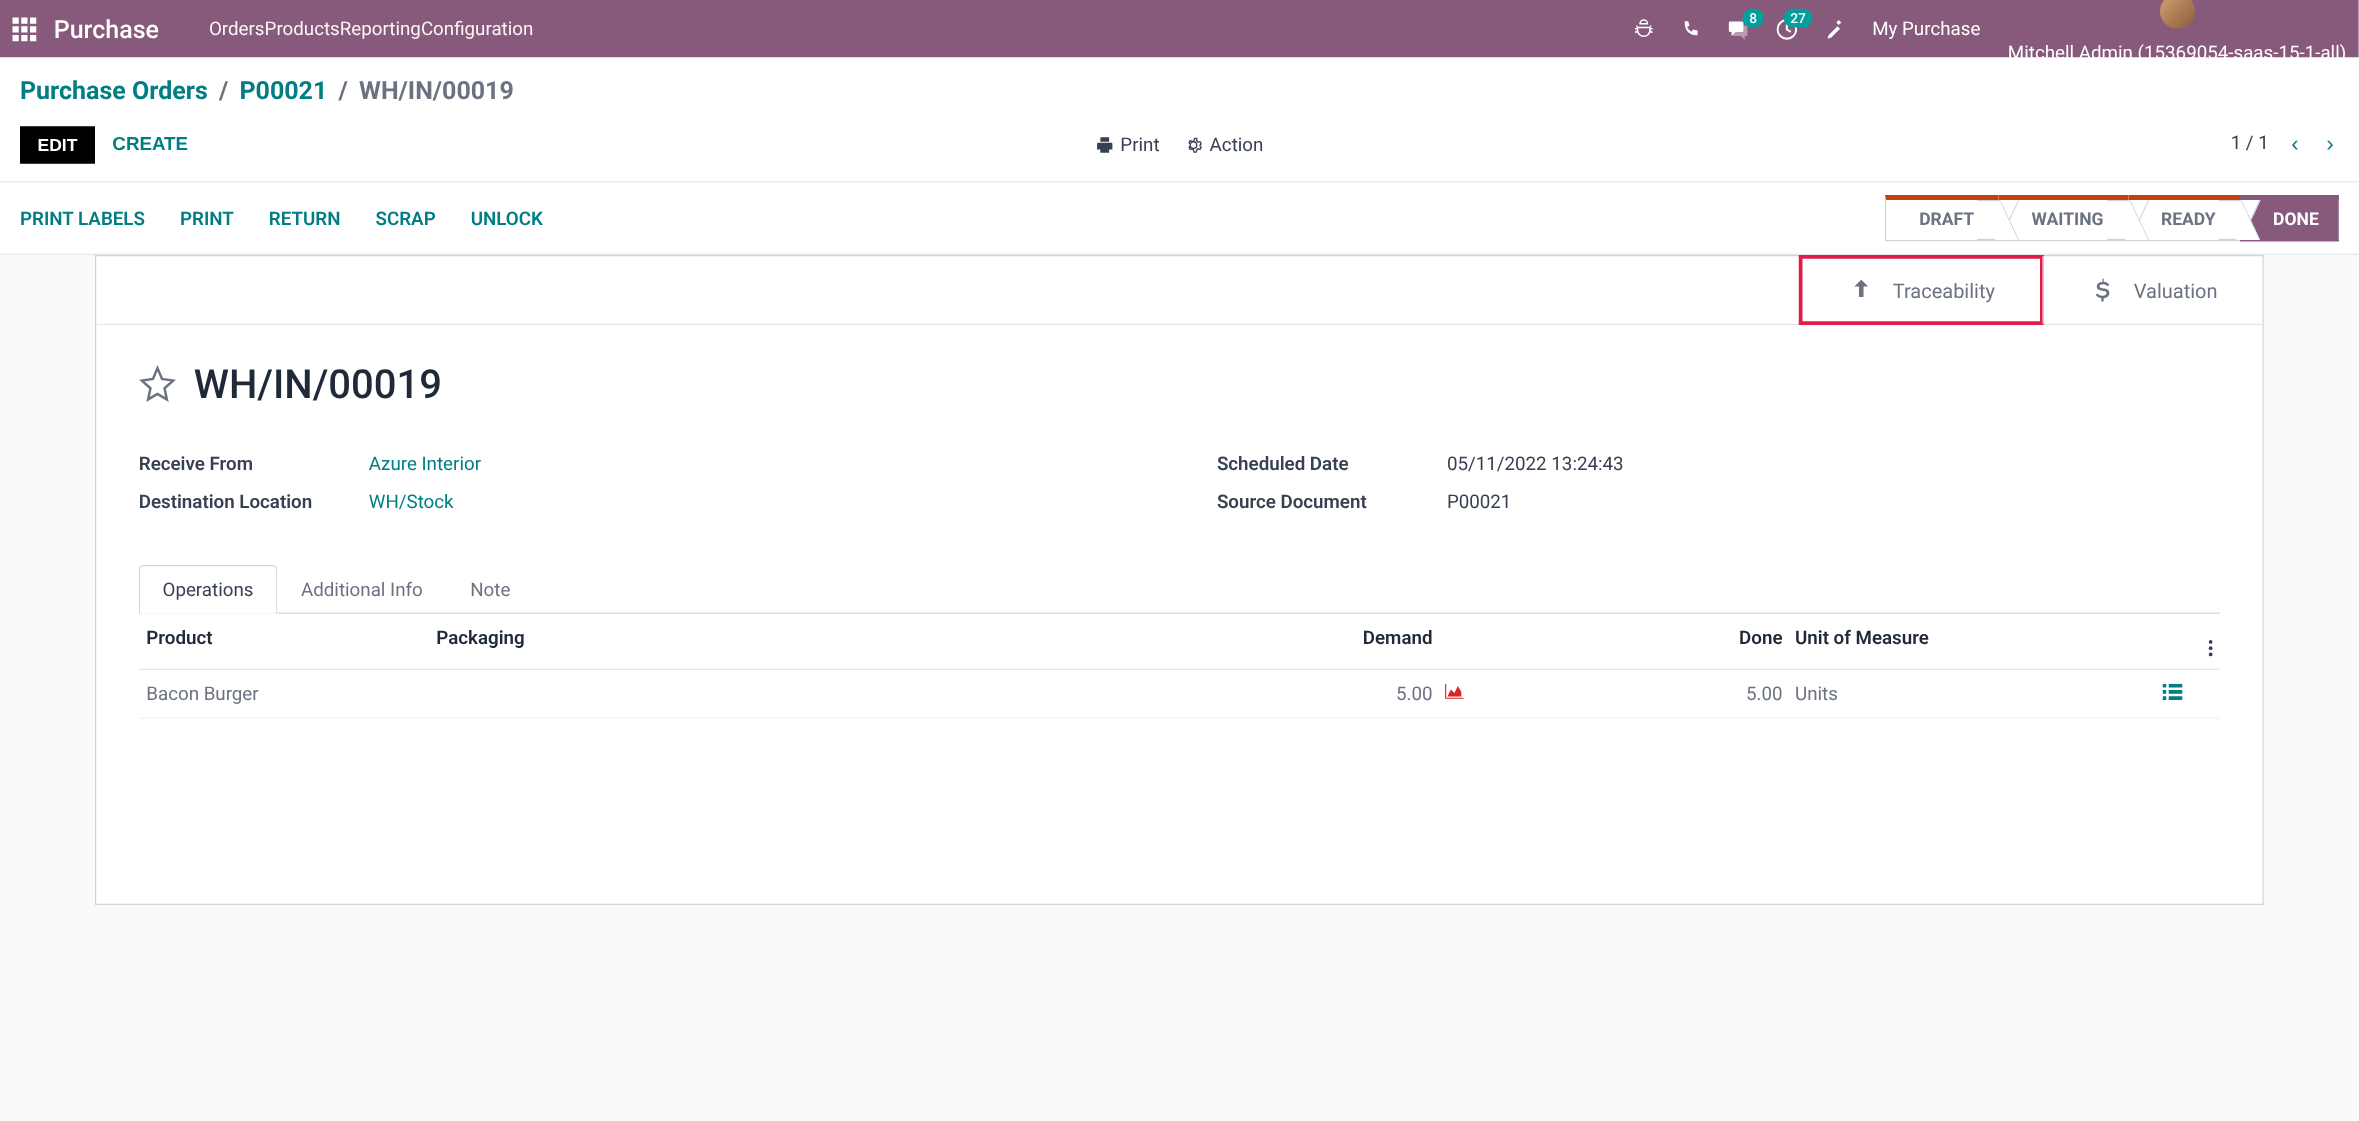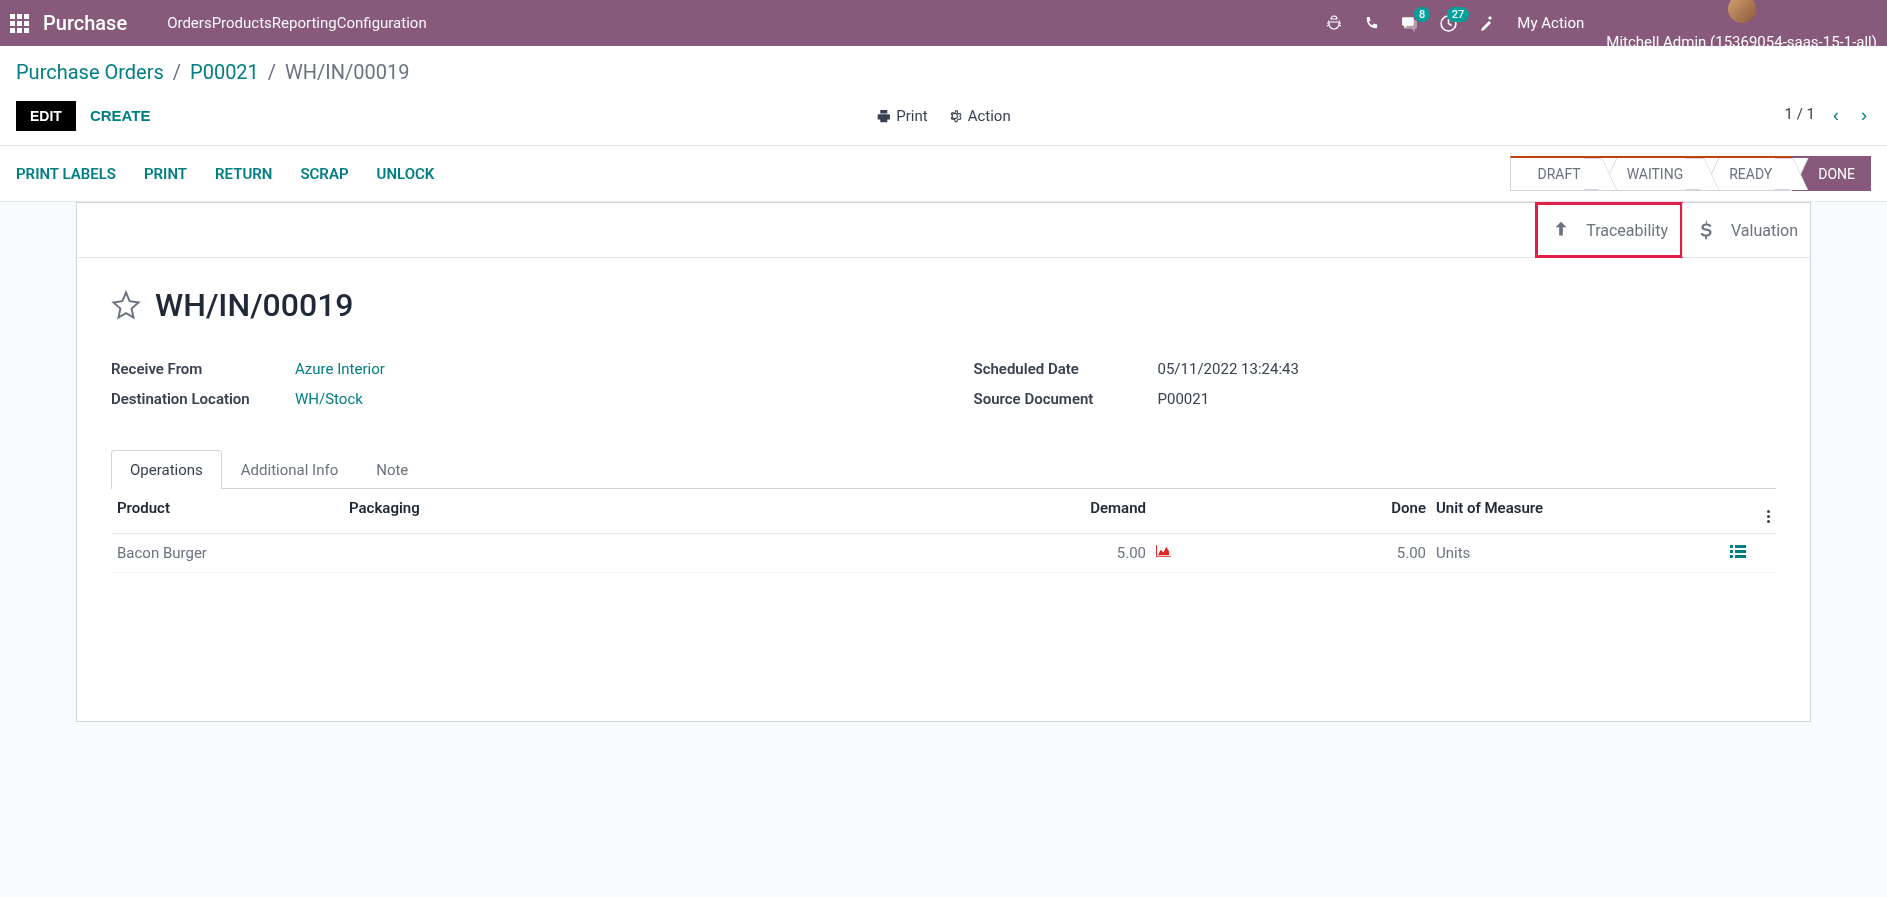--- a/index.html
+++ b/index.html
@@ -10,49 +10,49 @@
   .apps-icon span { background: #fff; width: 5px; height: 5px; }
   .app-name { font-size: 20px; font-weight: 500; margin-right: 40px; }
   .nav-menu { display: flex; }
   .nav-menu a { color: #fff; text-decoration: none; font-size: 15px; opacity: 0.95; }
   .topbar-right { margin-left: auto; display: flex; align-items: center; gap: 22px; font-size: 15px; }
   .tb-icon { position: relative; cursor: pointer; color: #fff; display: flex; align-items: center; }
   .badge { position: absolute; top: -8px; right: -12px; background: #00a09d; color: #fff; border-radius: 10px; font-size: 11px; padding: 1px 5px; font-weight: 500; }
   .avatar { width: 28px; height: 28px; border-radius: 50%; background: linear-gradient(135deg,#d4a373,#8b5a3c); display: inline-block; }
   .user-block { display: flex; align-items: center; gap: 10px; flex-direction: column; }
   
-  .breadcrumb-row { background: #fff; padding: 14px 16px 6px; display: flex; align-items: center; }
+  .breadcrumb-row { background: #fff; padding: 14px 16px 6px; display: flex; align-items: center; font-weight: bold; }
   .breadcrumb { font-size: 20px; color: #6b7280; }
   .breadcrumb a { color: #017e84; text-decoration: none; }
   .breadcrumb .sep { color: #6b7280; margin: 0 4px; }
   
   .toolbar-row { background: #fff; padding: 10px 16px 14px; display: flex; align-items: center; border-bottom: 1px solid #e5e7eb; }
   .btn-primary { background: #000000; color: #fff; border: none; padding: 7px 14px; font-weight: 600; font-size: 14px; cursor: pointer; }
   .btn-link { background: none; border: none; color: #017e84; font-weight: 600; font-size: 15px; padding: 7px 14px; cursor: pointer; }
   .toolbar-center { margin-left: auto; margin-right: auto; display: flex; gap: 20px; position: absolute; left: 50%; transform: translateX(-50%); }
   .toolbar-center a { color: #374151; text-decoration: none; font-size: 15px; display: flex; align-items: center; gap: 6px; }
   .pager { margin-left: auto; display: flex; align-items: flex-start; gap: 14px; color: #374151; font-size: 15px; }
   .pager-btn { background: none; border: none; color: #017e84; font-size: 18px; cursor: pointer; padding: 0 4px; }
   
   .actionbar { background: #fff; padding: 10px 16px; display: flex; align-items: center; border-bottom: 1px solid #e5e7eb; }
   .action-links { display: flex; gap: 28px; }
   .action-links a { color: #017e84; font-weight: 600; text-decoration: none; font-size: 15px; }
   .status-bar { margin-left: auto; display: flex; align-items: stretch; }
-  .status-step { position: relative; padding: 8px 20px 8px 26px; color: #6b7280; font-weight: 400; font-size: 14px; background: #fff; border-top:2px solid #c2410c; border-bottom:1px solid #d1d5db; }
+  .status-step { position: relative; padding: 8px 20px 8px 26px; color: #6b7280; font-weight: 700; font-size: 14px; background: #fff; border-top:4px solid #c2410c; border-bottom:1px solid #d1d5db; }
   .status-step:first-child { border-left:1px solid #d1d5db; }
   .status-step::after { content:''; position:absolute; right:-9px; top:0; bottom:0; width:18px; background:#fff; border-right:1px solid #d1d5db; border-top:1px solid #d1d5db; transform: skewX(25deg); z-index:1; border-radius:0 2px 0 0;}
   .status-step::before { content:''; position:absolute; right:-9px; top:0; bottom:0; width:18px; background:#fff; border-right:1px solid #d1d5db; border-bottom:1px solid #d1d5db; transform: skewX(-25deg); z-index:1;}
   .status-step.active { background: #875a7b; color: #fff; border-color:#875a7b; padding-right:16px;}
   .status-step.active::after, .status-step.active::before { display:none; }
   .status-step span { position:relative; z-index:2; }
   
   .content { padding: 0 76px; }
   .sheet { background: #fff; border: 1px solid #d1d5db; margin-top: 0; min-height: 520px; }
   .stat-buttons { display: flex; justify-content: flex-end; border-bottom: 1px solid #e5e7eb; }
-  .stat-btn { display: flex; align-items: center; gap: 14px; padding: 14px 12px; border-left: 1px solid #e5e7eb; color: #6b7280; cursor: pointer; font-size: 16px; }
+  .stat-btn { display: flex; align-items: center; gap: 14px; padding: 14px 36px; border-left: 1px solid #e5e7eb; color: #6b7280; cursor: pointer; font-size: 16px; }
   .stat-btn.highlight { border: 3px solid #e11d48; margin: -1px; }
   .stat-btn svg { width: 22px; height: 22px; }
   
   .sheet-body { padding: 28px 34px; }
   .title-row { display: flex; align-items: center; gap: 14px; margin-bottom: 30px; }
   .star-outline { width: 30px; height: 30px; cursor: pointer; }
   .page-title { font-size: 32px; font-weight: 500; color: #1f2937; }
   
   .fields { display: flex; gap: 60px; }
   .field-col { flex: 1; }
@@ -127,21 +127,21 @@
           <circle cx="8" cy="8" r="7" fill="none" stroke="#fff" stroke-width="1.5"></circle>
           <path d="M8 4v4l3 2" stroke="#fff" stroke-width="1.5" fill="none"></path>
         </svg>
       <span class="badge">27</span>
     </div>
     <div class="tb-icon">
       <svg width="16" height="16" viewBox="0 0 16 16">
           <path d="M13 3l-2 2-2-2 2-2zm-3 3L3 13l-1 3 3-1 7-7z"></path>
         </svg>
     </div>
-    <div>My Action</div>
+    <div>My Purchase</div>
     <div class="user-block">
       <span class="avatar"></span>
       <span>Mitchell Admin (15369054-saas-15-1-all)</span>
     </div>
   </div>
 </div>
 
 <div class="breadcrumb-row">
   <div class="breadcrumb">
     <a>Purchase Orders</a>

